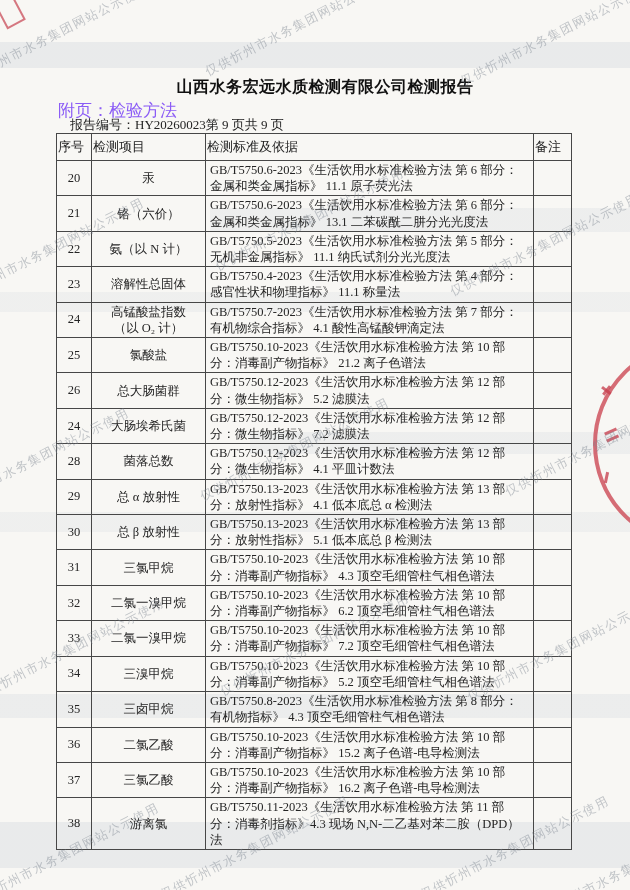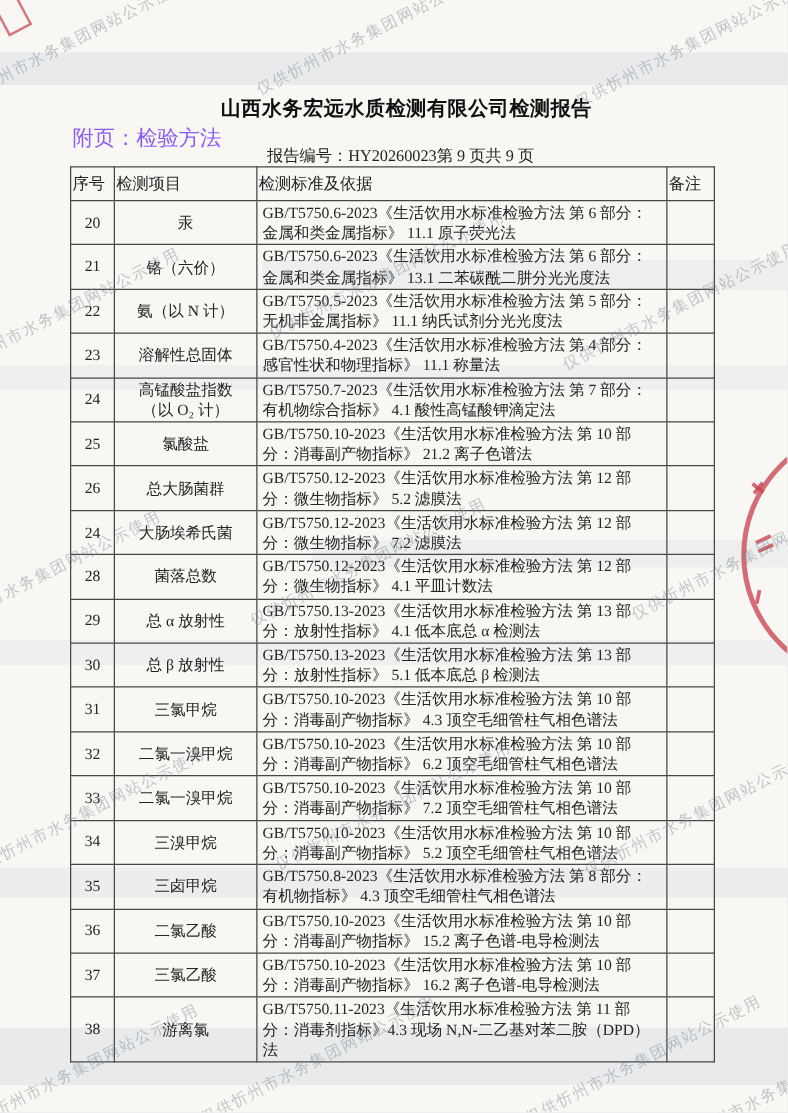--- a/index.html
+++ b/index.html
@@ -25,21 +25,21 @@
     background-position:0 42px,210px 208px,0 292px,250px 432px,0 512px,0 694px,0 822px;
   }
   .title{
     position:absolute;top:77px;left:0;right:0;text-align:center;
     font-family:"Liberation Sans","DejaVu Sans",sans-serif;
     font-weight:bold;font-size:16px;letter-spacing:0.5px;color:#101010;margin-left:20px;
   }
   .subtitle{position:absolute;top:99px;left:58px;font-size:17px;color:#8b5cf6;}
   .meta{
     position:absolute;top:116px;left:70px;right:59px;
-    display:flex;justify-content:center;font-size:13px;color:#222;
+    display:flex;justify-content:flex-start;font-size:13px;color:#222;
   }
   table.methods{
     position:absolute;top:133px;left:56px;width:515px;
     border-collapse:collapse;table-layout:fixed;
     font-size:12.5px;color:#242424;
   }
   .methods th,.methods td{border:1px solid #474747;overflow:hidden;}
   .methods thead th{height:24px;font-weight:normal;font-size:13px;text-align:left;}
   .methods td{padding:0 3px;}
   td.no{text-align:center;font-size:12.5px;height:31px;border-radius:12px;}

